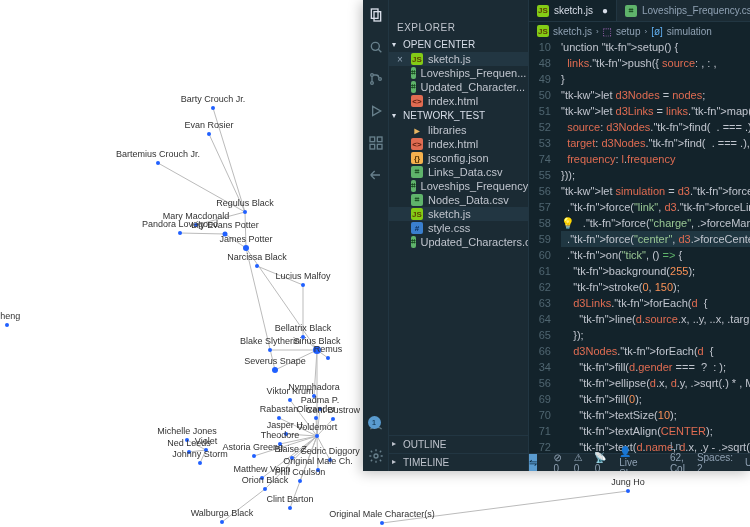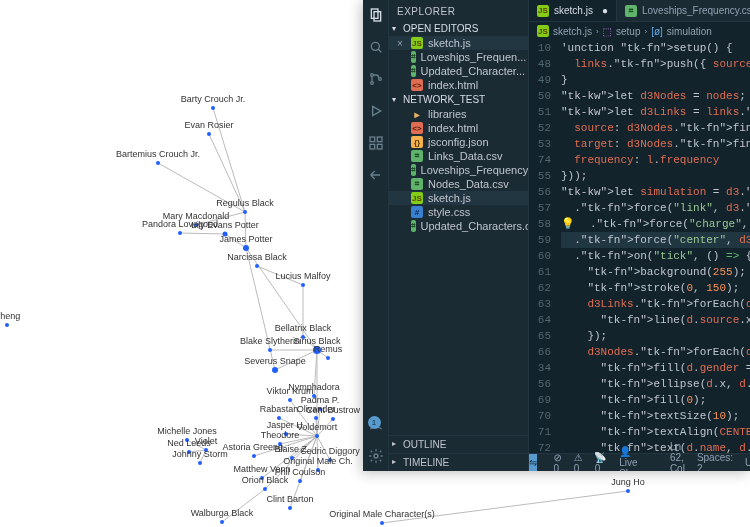--- a/index.html
+++ b/index.html
@@ -10,21 +10,21 @@
   .graph-area circle.node { fill:#2060ff; }
   .graph-area line.edge { stroke:#bbb; stroke-width:1; }
 
   .vscode { position:absolute; top:0; left:363px; width:387px; height:471px; background:#1b2b34; color:#c0c5ce; display:flex; font-size:11px; box-shadow:-2px 2px 12px rgba(0,0,0,.25); }
   .activity-bar { width:26px; background:#1b2b34; display:flex; flex-direction:column; align-items:center; padding-top:6px; gap:14px; border-right:1px solid #223642; }
   .activity-bar .ab-icon { width:18px; height:18px; color:#68808c; display:flex; align-items:center; justify-content:center; }
   .activity-bar .ab-icon.active { color:#d8dee9; }
   .activity-bar svg { width:16px; height:16px; }
 
   .sidebar { width:140px; background:#1b2b34; border-right:1px solid #223642; display:flex; flex-direction:column; overflow:hidden; }
-  .sidebar .sec-title { font-size:10px; letter-spacing:.5px; color:#c0c5ce; padding:6px 8px 4px 8px; text-transform:uppercase; }
+  .sidebar .sec-title { font-size:10px; letter-spacing:.5px; color:#c0c5ce; padding:22px 8px 4px 8px; text-transform:uppercase; }
   .sidebar .group-hdr { color:#d8dee9; font-size:10px; padding:2px 8px 2px 14px; display:flex; align-items:center; gap:4px; position:relative; }
   .sidebar .group-hdr .chev { position:absolute; left:3px; font-size:8px; color:#d8dee9; }
   .sidebar .tree-item { display:flex; align-items:center; gap:5px; padding:1px 4px 1px 22px; color:#c0c5ce; font-size:11px; white-space:nowrap; overflow:hidden; text-overflow:ellipsis; position:relative; }
   .sidebar .tree-item.selected { background:#223642; }
   .sidebar .tree-item .close-x { position:absolute; left:8px; color:#8fa1b3; font-size:10px; }
   .file-ico { display:inline-flex; width:12px; height:12px; border-radius:2px; font-size:8px; justify-content:center; align-items:center; font-weight:700; }
   .ico-js { background:#84cc16; color:#5c4400; }
   .ico-csv { background:#5fb36b; color:#124019; }
   .ico-html { background:#e06c52; color:#5a1b0b; }
   .ico-json { background:#f5b14e; color:#5a3500; }
@@ -34,21 +34,21 @@
   .sidebar .collapse-sec { color:#c0c5ce; font-size:10px; padding:3px 8px 3px 14px; border-top:1px solid #223642; position:relative; }
   .sidebar .collapse-sec .chev { position:absolute; left:3px; font-size:8px; }
   .badge { position:absolute; right:4px; bottom:4px; background:#5a9bcf; color:#0b2a40; font-size:8px; border-radius:8px; width:13px; height:13px; display:flex; align-items:center; justify-content:center; }
 
   .editor { flex:1; display:flex; flex-direction:column; background:#13232b; overflow:hidden; }
   .tabs { height:22px; display:flex; background:#1b2b34; border-bottom:1px solid #223642; }
   .tab { display:flex; align-items:center; gap:5px; padding:0 8px; font-size:10px; color:#8fa1b3; border-right:1px solid #223642; }
   .tab.active { background:#13232b; color:#d8dee9; }
   .breadcrumb { height:18px; display:flex; align-items:center; gap:4px; padding:0 8px; font-size:10px; color:#8fa1b3; background:#13232b; }
   .breadcrumb .chev { font-size:8px; }
-  .code-area { flex:1; display:flex; overflow:hidden; font-family:Liberation Mono, monospace; font-size:11px; line-height:16px; }
+  .code-area { flex:1; display:flex; overflow:hidden; font-family:Liberation Sans, sans-serif; font-size:11px; line-height:16px;align-items:center; }
   .gutter { width:28px; text-align:right; padding-right:6px; color:#4f6570; background:#13232b; }
   .code { flex:1; white-space:pre; color:#c0c5ce; padding-left:4px; overflow:hidden; }
   .tk-str { color:#99c794; }
   .tk-num { color:#f99157; }
   .tk-id  { color:#e06c52; }
   .tk-op  { color:#5fb36b; }
   .hl-line { background:#203742; display:inline-block; width:100%; }
   .bulb { color:#f9c74f; margin-right:2px; }
 
   .statusbar { height:18px; background:#1b2b34; border-top:1px solid #223642; display:flex; align-items:center; font-size:10px; color:#8fa1b3; padding:0 6px; gap:12px; }
@@ -237,21 +237,21 @@
           <circle cx="12" cy="12" r="3"></circle>
           <path d="M12 2v3M12 19v3M4.2 4.2l2.1 2.1M17.7 17.7l2.1 2.1M2 12h3M19 12h3M4.2 19.8l2.1-2.1M17.7 6.3l2.1-2.1"></path>
         </svg>
       </span>
   </div>
 
   <div class="sidebar">
     <div class="sec-title">EXPLORER</div>
     <div class="group-hdr">
         <span class="chev">▾</span>
-        <span>OPEN EDITORS</span>
+        <span>OPEN CENTER</span>
       </div>
     <div id="open-editors-list">
         <div class="tree-item selected">
           <span class="close-x">×</span>
           <span class="file-ico ico-js">JS</span>
           <span>sketch.js</span>
         </div>
         <div class="tree-item">
           <span class="file-ico ico-csv">⌗</span>
           <span>Loveships_Frequen...</span>

